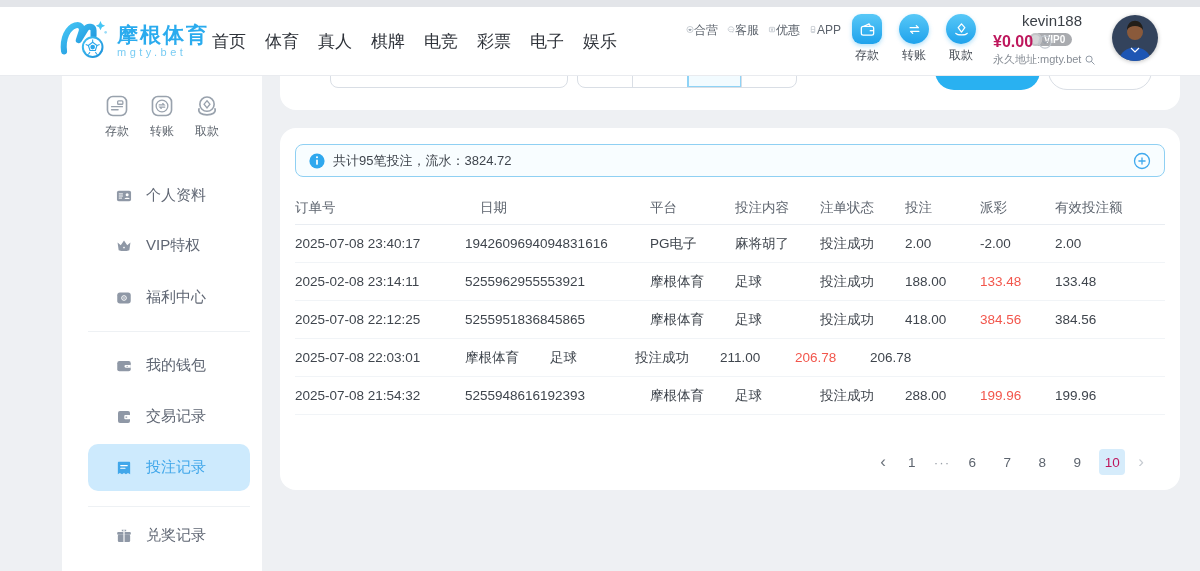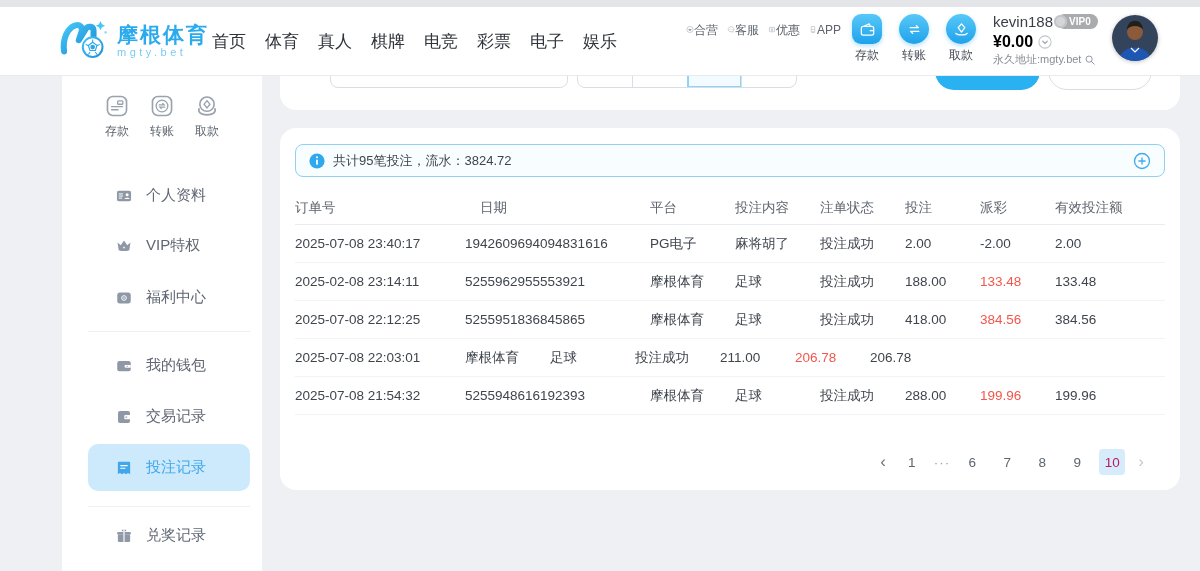--- a/index.html
+++ b/index.html
@@ -20,26 +20,26 @@
   .qicon{width:25px;height:25px;color:#99a2ad;}
   .qicon svg{width:100%;height:100%;display:block;}
   .qlabel{font-size:12px;color:#5c636c;margin-top:1px;white-space:nowrap;}
   .action-group{position:absolute;left:851px;top:7px;display:flex;gap:15px;}
   .action-item{width:32px;display:flex;flex-direction:column;align-items:center;cursor:pointer;}
   .aicon{width:30px;height:30px;background:linear-gradient(180deg,#58c8f7,#1ea2ec);display:flex;align-items:center;justify-content:center;box-shadow:0 2px 4px rgba(41,170,238,.35);}
   .aicon.sq{border-radius:9px;}.aicon.rd{border-radius:50%;}
   .aicon svg{width:19px;height:19px;display:block;}
   .alabel{font-size:12px;color:#454b54;margin-top:3px;white-space:nowrap;}
   .user-block{position:absolute;left:993px;top:5px;width:118px;cursor:pointer;}
-  .user-line1{display:flex;align-items:center;gap:4px;height:19px;}
+  .user-line1{display:flex;align-items:center;gap:4px;height:19px;flex-direction:column;}
   .user-name{font-size:15px;color:#3a3f46;}
   .vip-badge{display:inline-flex;align-items:center;background:#a9abaf;border-radius:8px;height:15px;padding:0 7px;color:#fff;font-size:10px;font-weight:bold;}
   .vip-dot{width:13px;height:13px;border-radius:50%;background:#d5d6d8;margin:0 2px 0 -10px;box-shadow:inset 0 0 0 2px #c3c4c7;}
   .user-line2{display:flex;align-items:center;gap:5px;height:19px;margin-top:1px;}
-  .balance{font-size:16px;font-weight:bold;color:#000000;}
+  .balance{font-size:16px;font-weight:bold;color:#be185d;}
   .user-line3{display:flex;align-items:center;gap:3px;margin-top:1px;font-size:11px;color:#878d95;white-space:nowrap;}
   .icon14 svg{width:14px;height:14px;display:block;}
   .icon12 svg{width:12px;height:12px;display:block;}
   .avatar{position:absolute;left:1112px;top:8px;width:46px;height:46px;border-radius:50%;overflow:hidden;cursor:pointer;box-shadow:0 1px 4px rgba(0,0,0,.25);}
   .avatar svg{width:46px;height:46px;display:block;}
 
   
   .sidebar{position:absolute;left:62px;top:75px;width:200px;height:496px;background:#fff;z-index:5;}
   .side-quick{position:absolute;top:18px;left:0;width:100%;display:flex;justify-content:center;gap:19px;}
   .sq-item{display:flex;flex-direction:column;align-items:center;cursor:pointer;}

